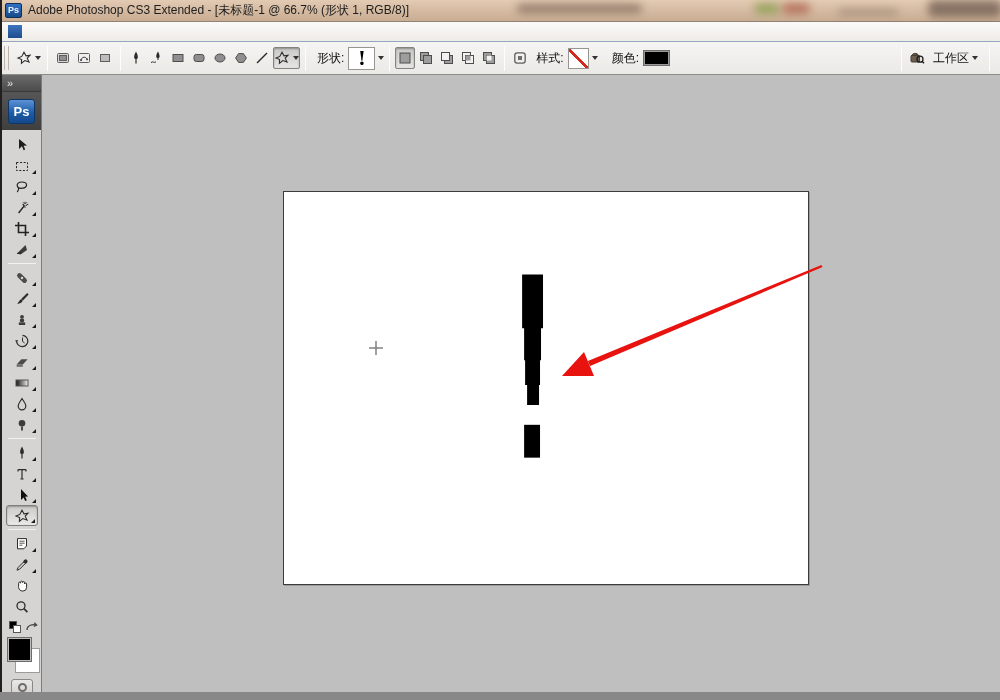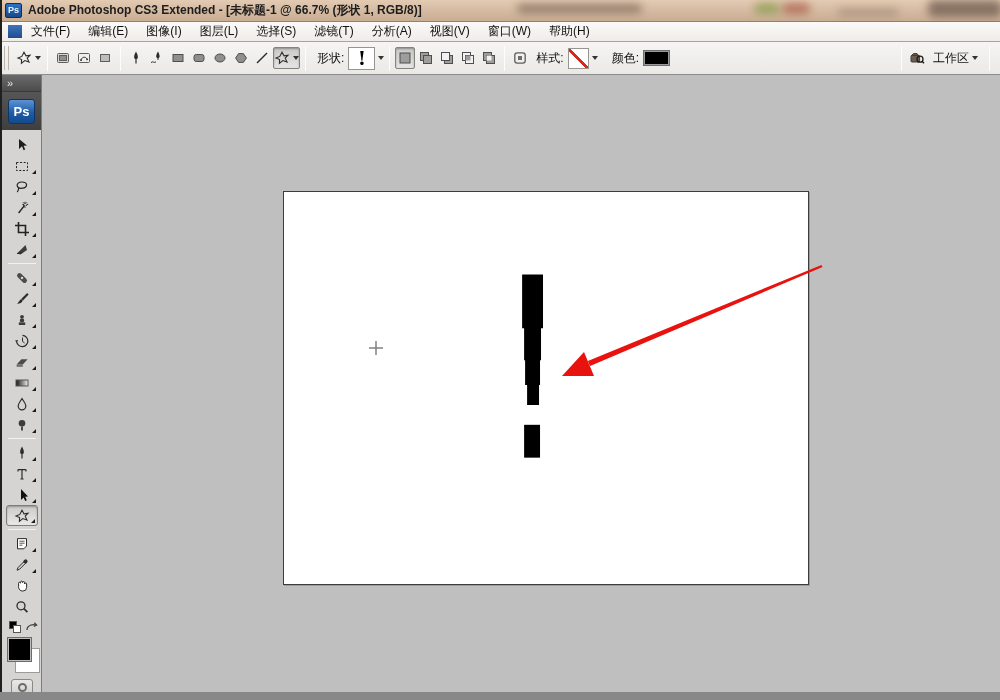--- a/index.html
+++ b/index.html
@@ -8,21 +8,21 @@
   .screen { position:relative; width:1000px; height:692px; overflow:hidden;
             background:#bfbfbf; border-left:2px solid #20201e; }
 
   
   .titlebar { position:absolute; left:0; top:0; width:100%; height:22px;
               background:linear-gradient(#e3cab2,#d3b89f 60%,#c9ad93);
               border-bottom:1px solid #8f8376; display:flex; align-items:center; }
   .ps-badge { width:17px; height:15px; margin-left:3px; background:linear-gradient(#2f72c4,#174a88);
               border:1px solid #0e2f57; border-radius:2px; color:#eaf2ff; font-size:9px;
               font-weight:bold; text-align:center; line-height:13px; }
-  .title-text { margin-left:6px; font-size:12px; color:#1d1d1d;font-weight:bold; }
+  .title-text { margin-left:6px; font-size:12px; color:#1d1d1d; }
   .smudge { position:absolute; border-radius:6px; filter:blur(4px); }
   .sm1 { left:515px; top:4px; width:125px; height:9px; background:rgba(84,62,52,.5); }
   .sm2 { left:752px; top:3px; width:26px; height:11px; background:rgba(122,150,60,.65); }
   .sm3 { left:780px; top:3px; width:28px; height:11px; background:rgba(160,70,50,.6); }
   .sm4 { left:836px; top:9px; width:60px; height:6px; background:rgba(100,80,70,.4); }
   .sm5 { left:926px; top:0px; width:74px; height:17px; background:rgba(70,52,45,.55); }
 
   
   .menubar { position:absolute; left:0; top:22px; width:100%; height:20px;
              background:linear-gradient(#fbfaf8,#efece8); border-bottom:1px solid #93a7c0;
@@ -111,32 +111,20 @@
     <span class="title-text">Adobe Photoshop CS3 Extended - [未标题-1 @ 66.7% (形状 1, RGB/8)]</span>
     <span class="smudge sm1"></span>
     <span class="smudge sm2"></span>
     <span class="smudge sm3"></span>
     <span class="smudge sm4"></span>
     <span class="smudge sm5"></span>
   </div>
 
   <div class="menubar">
     <span class="doc-icon"></span>
-    <div id="menu-items" style="display:flex;">
-        <span class="menu-item">文件(F)</span>
-        <span class="menu-item">编辑(E)</span>
-        <span class="menu-item">图像(I)</span>
-        <span class="menu-item">图层(L)</span>
-        <span class="menu-item">选择(S)</span>
-        <span class="menu-item">滤镜(T)</span>
-        <span class="menu-item">分析(A)</span>
-        <span class="menu-item">视图(V)</span>
-        <span class="menu-item">窗口(W)</span>
-        <span class="menu-item">帮助(H)</span>
-      </div>
   </div>
 
   <div class="optionsbar">
     <div class="grip"></div>
     <div class="obtn" style="margin-left:6px;">
       <span id="preset-icon">
           <svg class="ticon " viewBox="0 0 16 16">
             <path d="M8 2.2 L10 5.8 L14 5.2 L11.2 8.2 L13 12 L8.8 10.6 L5.4 13.4 L5.6 9.6 L2 8 L5.8 6.4 Z" fill="none" stroke="#2c2c2c" stroke-width="1.1"></path>
           </svg>
         </span>

